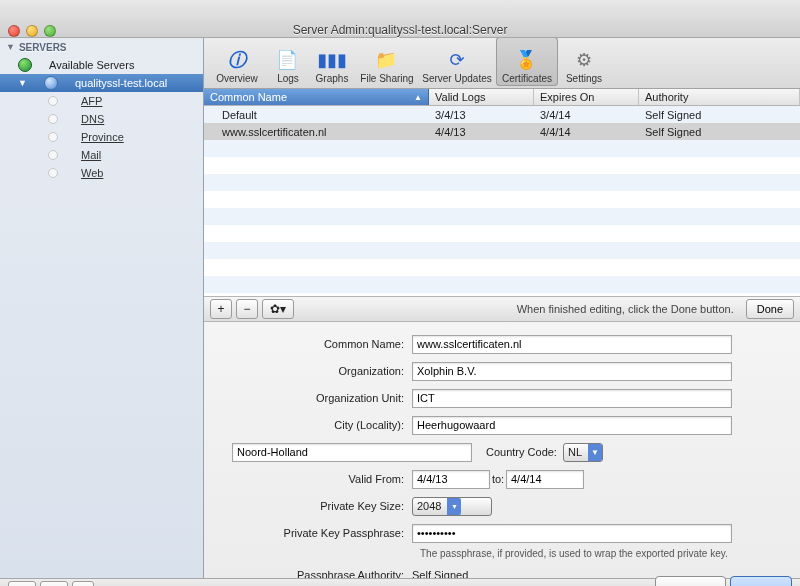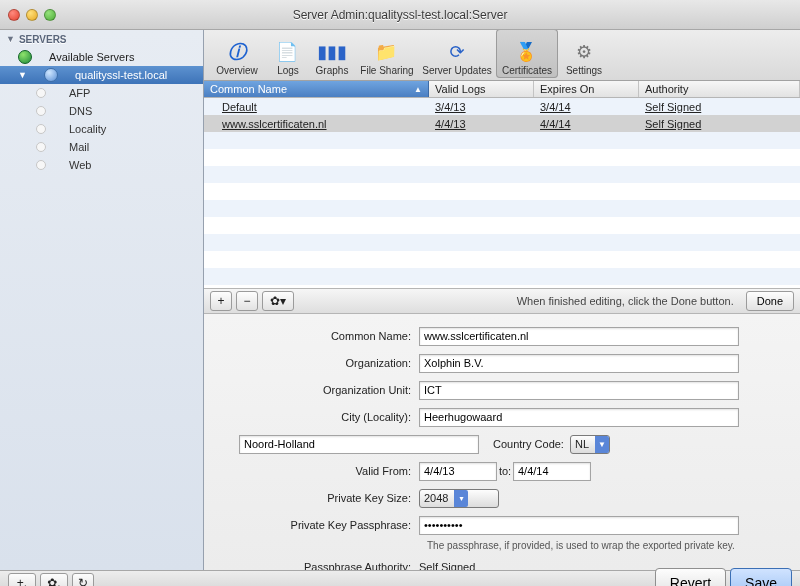--- a/index.html
+++ b/index.html
@@ -1,36 +1,36 @@
 <!DOCTYPE html>
 <html><head>
 <meta charset="utf-8">
 <style>
 * { box-sizing: border-box; margin: 0; padding: 0; font-family: "Lucida Grande", "Helvetica Neue", Arial, sans-serif; }
 body { width: 800px; height: 586px; overflow: hidden; background: #ededed; font-size: 11px; color: #222; }
 
 
-.titlebar { height: 30px; background: linear-gradient(#e8e8e8,#cfcfcf); border-bottom: 1px solid #a7a7a7; display:flex; align-items:center; position:relative; }
+.titlebar { height: 38px; background: linear-gradient(#e8e8e8,#cfcfcf); border-bottom: 1px solid #a7a7a7; display:flex; align-items:flex-end; position:relative; }
 .tl-buttons { display:flex; gap:6px; position:absolute; left:8px; }
 .tl-btn { width:12px; height:12px; border-radius:50%; border:1px solid rgba(0,0,0,.25); }
 .tl-close { background: radial-gradient(circle at 35% 30%, #ff8a7e, #e4412f); }
 .tl-min { background: radial-gradient(circle at 35% 30%, #ffe07a, #e7a822); }
 .tl-zoom { background: radial-gradient(circle at 35% 30%, #96e27c, #4eae39); }
 .title-text { flex:1; text-align:center; font-size:12px; color:#3a3a3a; text-shadow:0 1px 0 #fff; }
 
 .main { display:flex; height: 540px; }
 
 
 .sidebar { width:204px; background: linear-gradient(#e7ecf3,#d9e1ec); border-right:1px solid #96a0ae; display:flex; flex-direction:column; }
 .sb-header { height:18px; display:flex; align-items:center; gap:4px; padding:0 6px; color:#59657a; font-size:10px; font-weight:bold; text-shadow:0 1px 0 #fff; }
 .disc-tri { font-size:9px; color:#6b7486; }
 .sb-item { height:18px; display:flex; align-items:center; gap:17px; padding-left:18px; font-size:11px; }
 .sb-server-sel { background: linear-gradient(#5d92d0,#3d73b8); color:#fff; }
 .sb-server-sel .disc-tri { color:#fff; }
-.sb-sub { padding-left:36px; color:#333; }
+.sb-sub { padding-left:48px; color:#333;text-decoration:underline; }
 .sb-sub .led { width:10px; height:10px; border-radius:50%; background:#f7f7f7; border:1px solid #c7c7c7; display:inline-block; margin-right:6px; }
 .globe { width:14px; height:14px; border-radius:50%; background: radial-gradient(circle at 35% 30%, #8ee36c, #1f8a3a); display:inline-block; border:1px solid #0e6024;}
 .globe2 { width:14px; height:14px; border-radius:50%; background: radial-gradient(circle at 35% 30%, #cfe7ff, #5a8fd6); display:inline-block; border:1px solid #3e6fa8;}
 
 
 .content { flex:1; display:flex; flex-direction:column; background:#fff; }
 
 
 .toolbar { height:51px; background: linear-gradient(#ededed,#d9d9d9); border-bottom:1px solid #a2a2a2; display:flex; align-items:flex-end; padding:0 2px 2px; }
 .tb-btn { width:62px; height:49px; display:flex; flex-direction:column; align-items:center; justify-content:flex-end; font-size:10px; color:#333; padding-bottom:2px; border-radius:4px; }
@@ -41,30 +41,30 @@
 .thead { height:17px; background: linear-gradient(#f7f7f7,#e2e2e2); border-bottom:1px solid #b5b5b5; display:flex; font-size:11px; }
 .th { padding:1px 6px; border-right:1px solid #c3c3c3; display:flex; align-items:center; }
 .th.sorted { background: linear-gradient(#6fa4e0,#4b7fc2); color:#fff; border-right:1px solid #3d6aa5; }
 .sort-arrow { margin-left:auto; font-size:8px; }
 
 
 .tbody { height:190px; background:#fff; overflow:hidden; }
 .trow { height:17px; display:flex; align-items:center; font-size:11px; }
 .trow:nth-child(odd){ background:#edf3fb; }
 .trow.sel { background:#d2d2d2; }
-.td { padding:0 6px;text-decoration:underline; }
+.td { padding:0 6px; }
 
 
 .mini-bar { height:26px; background: linear-gradient(#f6f6f6,#dedede); border-top:1px solid #b5b5b5; border-bottom:1px solid #b5b5b5; display:flex; align-items:center; padding:0 6px; gap:4px; }
 .sq-btn { width:22px; height:20px; border:1px solid #9b9b9b; background:linear-gradient(#fdfdfd,#e2e2e2); border-radius:3px; display:flex; align-items:center; justify-content:center; font-size:12px; }
 .mini-bar .hint { margin-left:auto; font-size:11px; color:#444; }
 .done-btn { margin-left:8px; height:20px; padding:0 10px; border:1px solid #9b9b9b; background:linear-gradient(#fdfdfd,#e2e2e2); border-radius:3px; font-size:11px; }
 
 
-.form { flex:1; background: linear-gradient(#f4f4f4,#ececec); padding:12px 35px 4px; overflow:auto; }
+.form { flex:1; background: linear-gradient(#f4f4f4,#ececec); padding:12px 28px 4px; overflow:auto; }
 .frow { display:flex; align-items:center; margin-bottom:7px; min-height:20px; }
 .flabel { width:180px; text-align:right; padding-right:8px; font-size:11px; color:#222; }
 .finput { height:19px; border:1px solid #a4a4a4; background:#fff; padding:0 4px; font-size:11px; box-shadow: inset 0 1px 2px rgba(0,0,0,.12); }
 .finput.w1 { width:320px; }
 .finput.w2 { width:78px; }
 .fsel { height:19px; border:1px solid #7a7a7a; background:linear-gradient(#fdfdfd,#dcdcdc); border-radius:3px; font-size:11px; padding:0 4px; display:inline-flex; align-items:center; }
 .fsel .caret { margin-left:6px; background:#5a86d8; color:#fff; width:14px; height:17px; display:inline-flex; align-items:center; justify-content:center; border-radius:0 2px 2px 0; margin-right:-4px; font-size:8px; }
 .note { font-size:10px; color:#555; margin-left:188px; margin-top:-2px; margin-bottom:6px; }
 
 
@@ -106,21 +106,21 @@
     <div class="sb-item sb-sub">
         <span class="led"></span>
         <span>AFP</span>
       </div>
     <div class="sb-item sb-sub">
         <span class="led"></span>
         <span>DNS</span>
       </div>
     <div class="sb-item sb-sub">
         <span class="led"></span>
-        <span>Locality</span>
+        <span>Province</span>
       </div>
     <div class="sb-item sb-sub">
         <span class="led"></span>
         <span>Mail</span>
       </div>
     <div class="sb-item sb-sub">
         <span class="led"></span>
         <span>Web</span>
       </div>
   </div>

